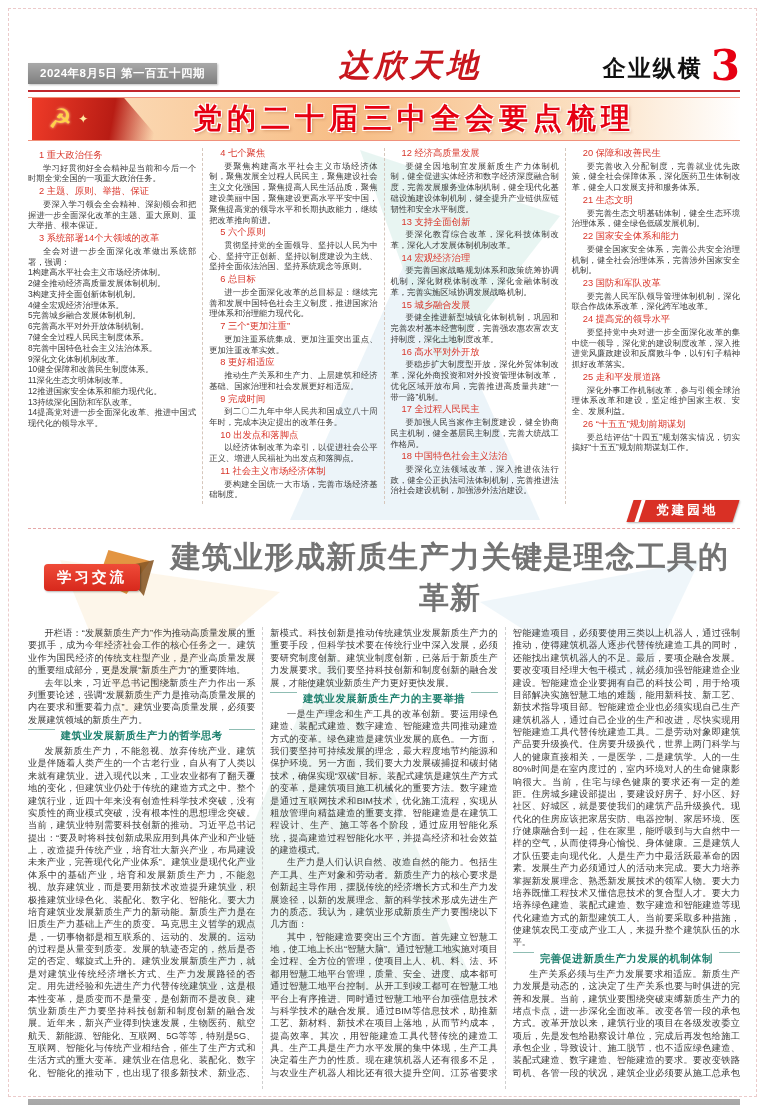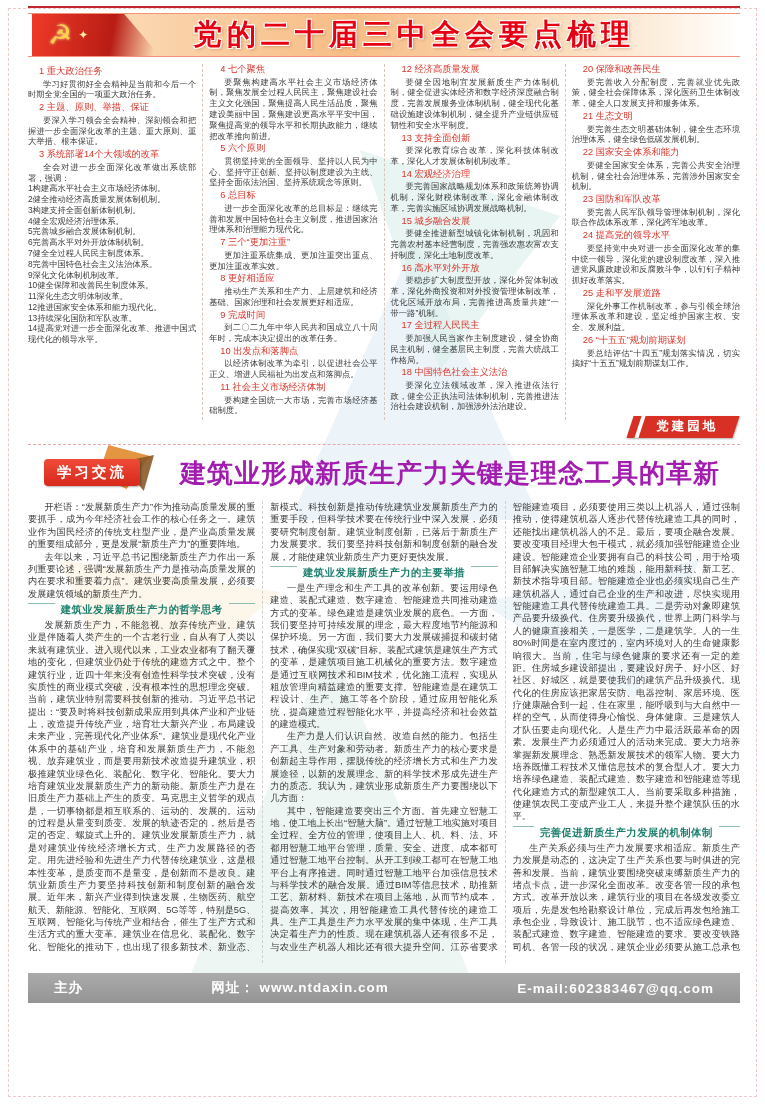--- a/index.html
+++ b/index.html
@@ -46,21 +46,21 @@
   .pb-badge span { display:inline-block; transform:skewX(18deg); }
 
   .dash-divider { border:none; border-top:1px dashed #e5a8a8; margin:24px 0 8px; }
 
   
   .learn-head { display:flex; align-items:center; gap:14px; margin:2px 0 8px; }
   .badge-wrap { position:relative; width:118px; height:40px; flex:none; }
   .paper1 { position:absolute; left:70px; top:-8px; width:52px; height:44px; background:#e08a2e; clip-path:polygon(20% 0,100% 25%,55% 100%,0 70%); opacity:.9; }
   .paper2 { position:absolute; left:92px; top:2px; width:34px; height:36px; background:#8a5a28; clip-path:polygon(0 20%,100% 0,70% 100%); opacity:.9; }
   .learn-badge { position:absolute; left:0; top:6px; background:linear-gradient(180deg,#ef4b38,#d7281c); color:#fff; font-weight:bold; font-size:14.5px; letter-spacing:3px; padding:4px 13px; border-radius:4px; box-shadow:1px 1px 2px rgba(0,0,0,.3);margin-left:16px; }
-  .learn-title { flex:1; text-align:center; font-size:26px; font-weight:900; color:#a21caf; letter-spacing:1px; }
+  .learn-title { flex:1; text-align:center; font-size:30px; font-weight:900; color:#737373; letter-spacing:1px; }
 
   .learn-cols { height:462px; overflow:hidden; column-count:3; column-gap:15px; column-fill:auto; column-rule:1px dashed #cfcfcf; text-align:justify; }
   .para { font-size:9.2px; line-height:1.345; color:#3a3a3a; text-indent:1.8em; }
   .subhead { display:flex; align-items:flex-start; gap:6px; margin:3px 0 2px; break-inside:avoid-column; }
   .subhead-line { flex:1; border-top:1px solid #8fbdb3; height:0; }
   .subhead-text { color:#1c7f6d; font-weight:bold; font-size:10.3px; letter-spacing:.5px; }
 
   
   .footer { margin-top:10px; height:30px; background:linear-gradient(180deg,#ababab,#949494); color:#fff; font-weight:bold; font-size:13.5px; letter-spacing:1px; display:flex; align-items:center; justify-content:space-between; padding:0 26px; }
 </style>
@@ -70,20 +70,28 @@
 <div class="page">
   <div class="wm wm1"></div>
   <div class="wm wm2"></div>
   <div class="wm wm3"></div>
   <div class="wm wm4"></div>
   <div class="wm wm5"></div>
   <div class="page-frame"></div>
 
   <div class="content">
 
+    <div class="hdr">
+      <div class="date-box">2024年8月5日  第一百五十四期</div>
+      <div class="masthead">达欣天地</div>
+      <div class="sect">
+        <span class="sect-name">企业纵横</span>
+        <span class="page-num">3</span>
+      </div>
+    </div>
     <hr class="hdr-rule">
 
     <div class="banner">
       <div class="emblem">
         <span class="emblem-glyph">☭</span>
         <span class="emblem-spark">✦</span>
       </div>
       <div class="banner-title">党的二十届三中全会要点梳理</div>
     </div>
 

